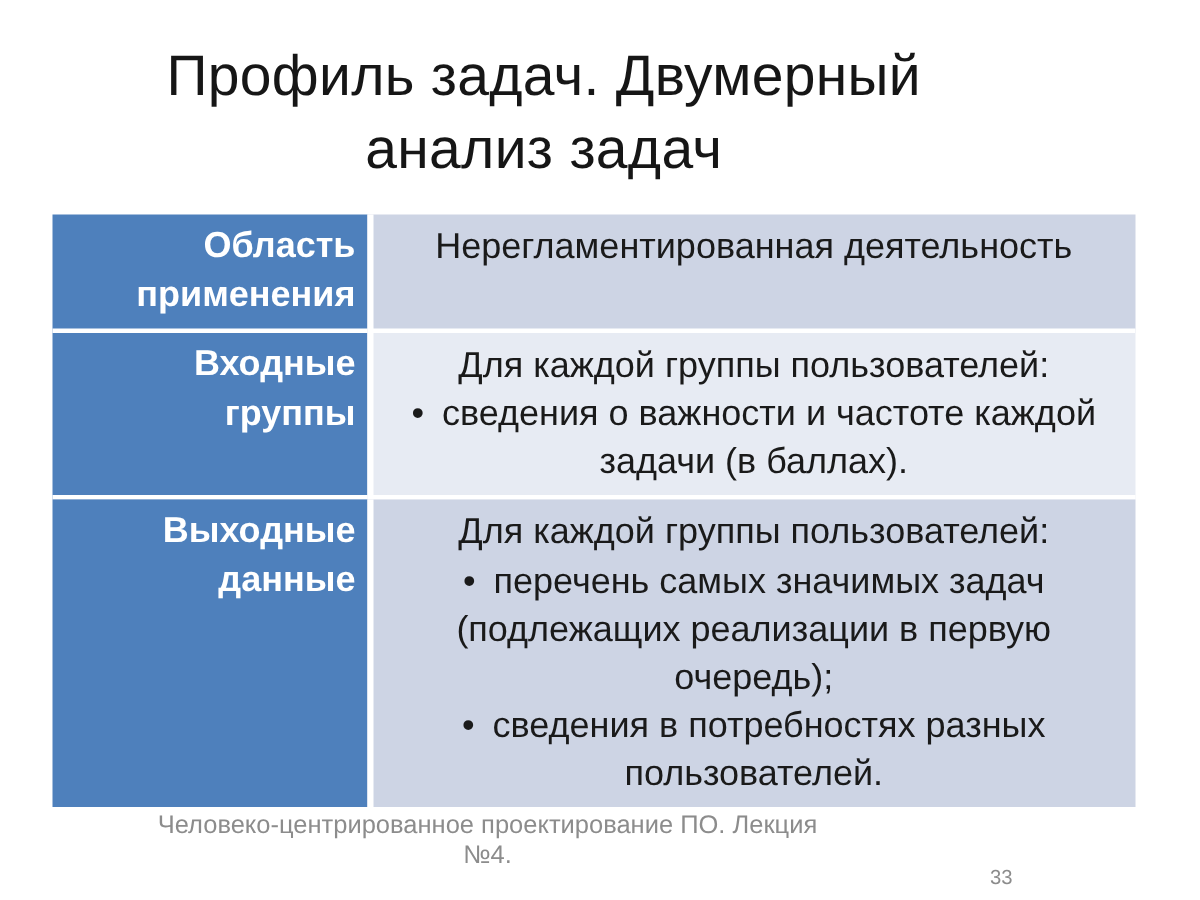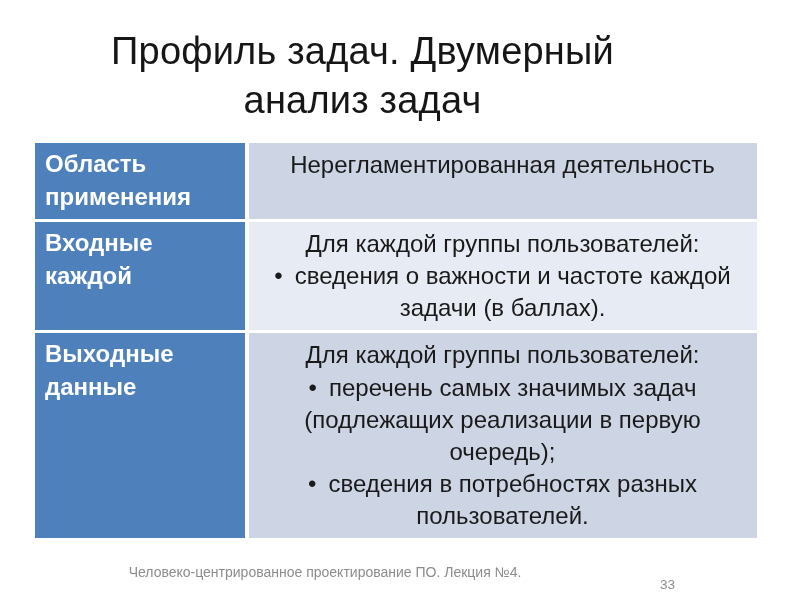--- a/index.html
+++ b/index.html
@@ -38,20 +38,21 @@
   }
   .profile-table td { vertical-align: top; }
   .label-cell {
     width: 210px;
     background: #4E80BC;
     color: #ffffff;
     font-weight: 700;
     font-size: 24px;
     line-height: 1.36;
     padding: 5px 8px 5px 10px;
+    text-align: right;
   }
   .value-cell {
     background: #CDD4E4;
     color: #1a1a1a;
     font-size: 24px;
     line-height: 1.34;
     padding: 6px 10px 6px 9px;
     border-left: 4px solid #ffffff;
     text-align: center;
   }
@@ -60,21 +61,21 @@
   tr.r1 { height: 79px; }
   tr.r2 { height: 103px; }
   tr.r3 { height: 198px; }
   .bullet-line .dot { margin-right: 12px; }
   .footer-text {
     position: absolute;
     left: 90px;
     width: 470px;
     bottom: 20px;
     text-align: center;
-    font-size: 14px;
+    font-size: 17px;
     color: #8C8C8C;
   }
   .page-number {
     position: absolute;
     right: 50px;
     bottom: 8px;
     font-size: 13.5px;
     color: #8C8C8C;
   }
 </style>
@@ -87,21 +88,21 @@
 
   <table class="profile-table">
     <tbody>
         <tr class="r1 row-sep">
       <td class="label-cell">Область применения</td>
       <td class="value-cell">
         <div class="intro-line">Нерегламентированная деятельность</div>
       </td>
     </tr>
     <tr class="r2 row-sep band-light">
-      <td class="label-cell">Входные каждой</td>
+      <td class="label-cell">Входные группы</td>
       <td class="value-cell">
         <div class="intro-line">Для каждой группы пользователей:</div>
         <div class="bullet-line"><span class="dot">•</span><span>сведения о важности и частоте каждой задачи (в баллах).</span></div>
       </td>
     </tr>
     <tr class="r3">
       <td class="label-cell">Выходные данные</td>
       <td class="value-cell">
         <div class="intro-line">Для каждой группы пользователей:</div>
         <div class="bullet-line"><span class="dot">•</span><span>перечень самых значимых задач (подлежащих реализации в первую очередь);</span></div>

